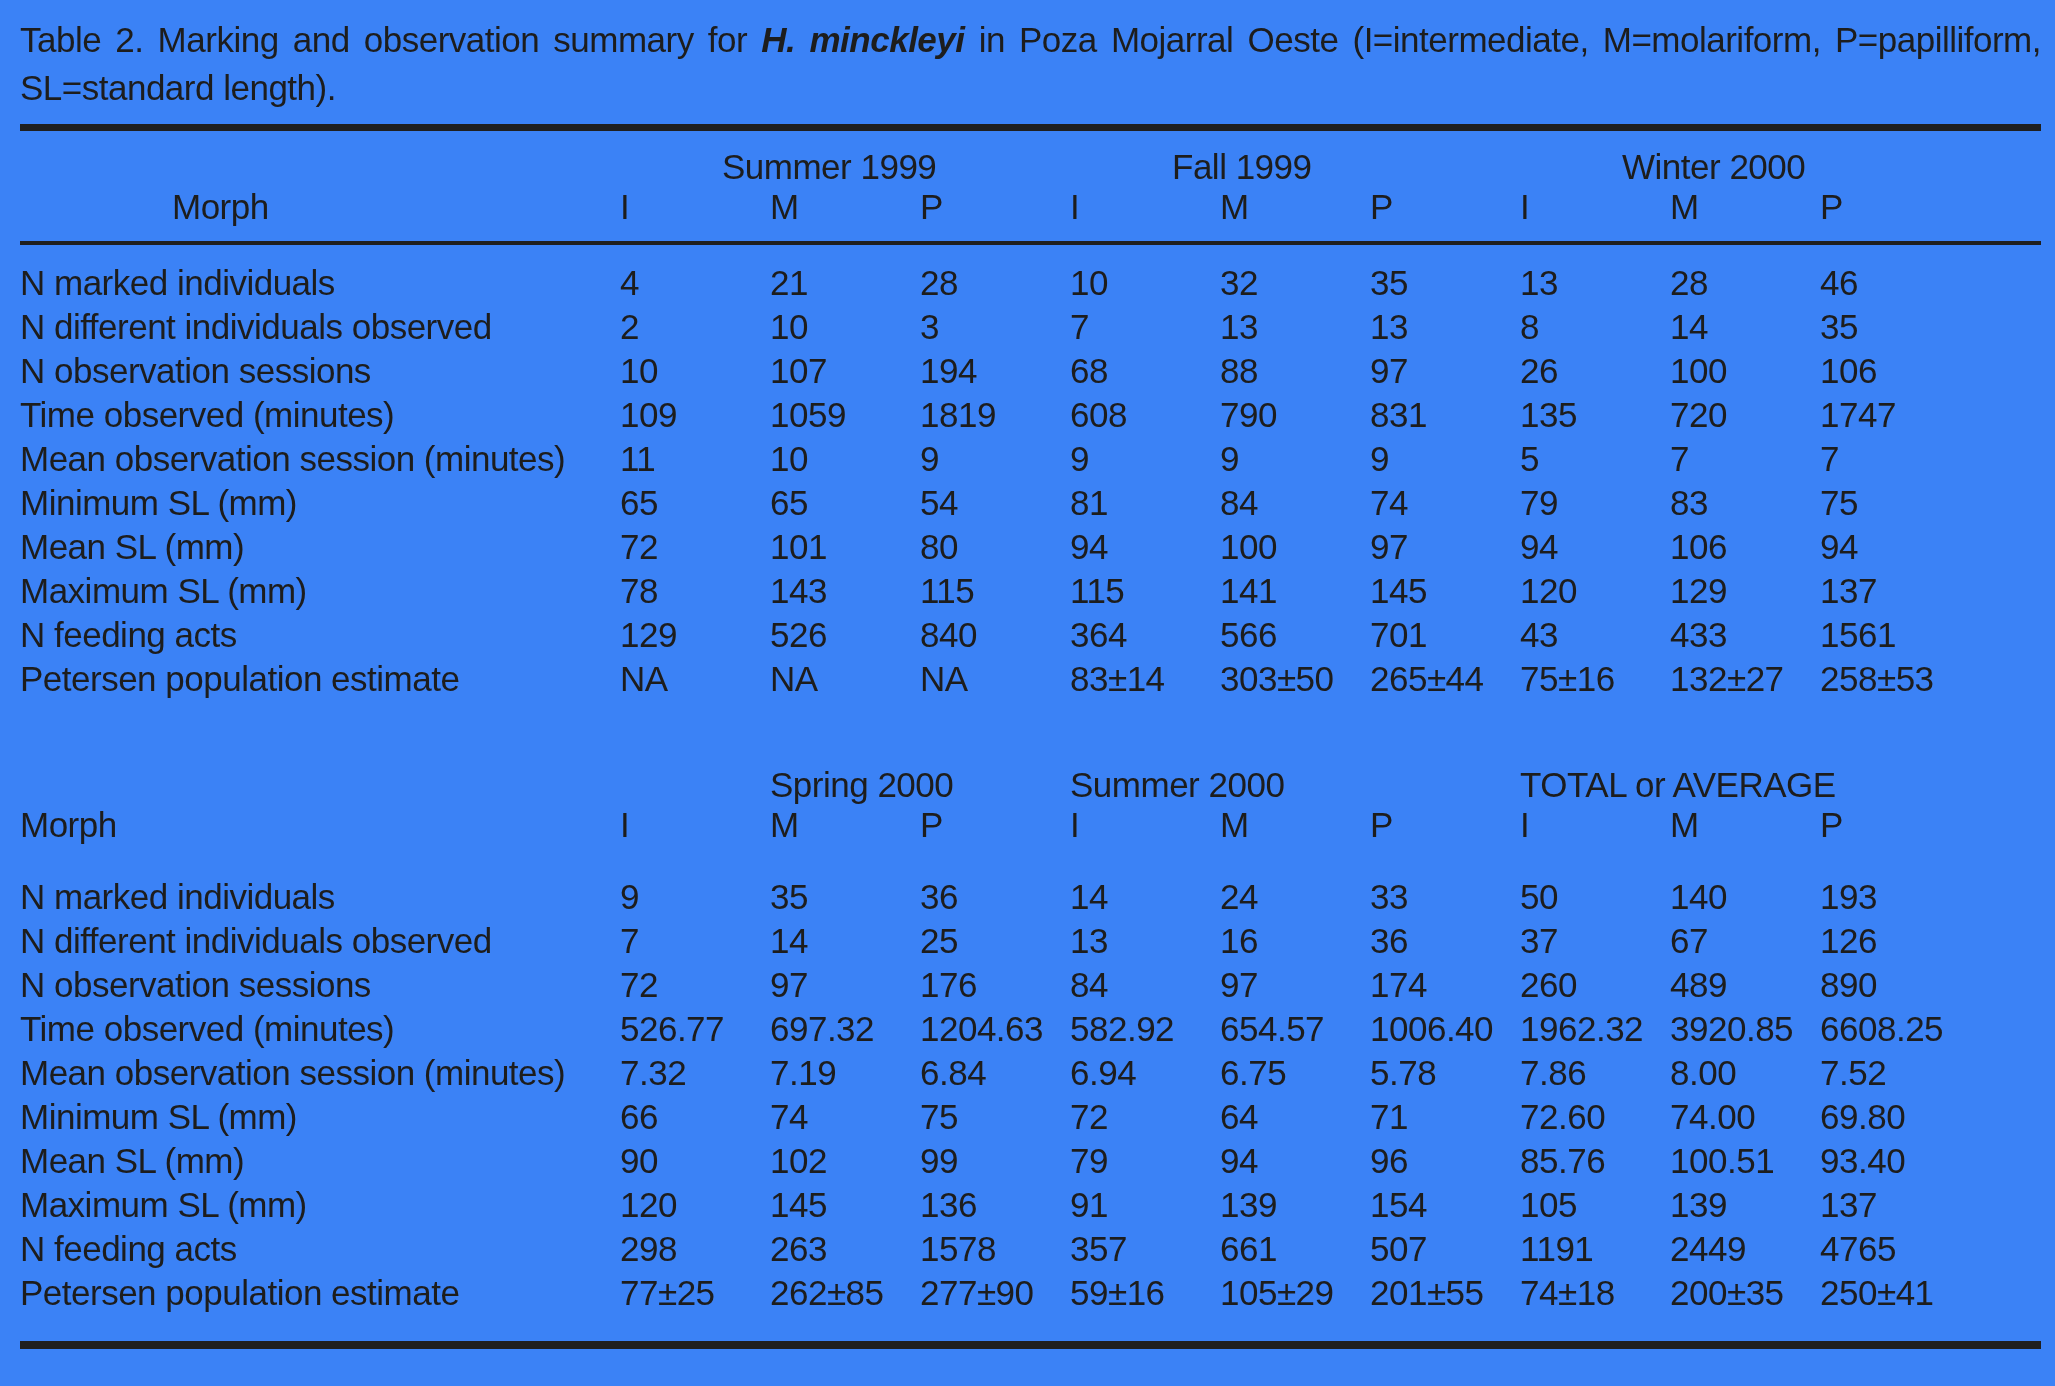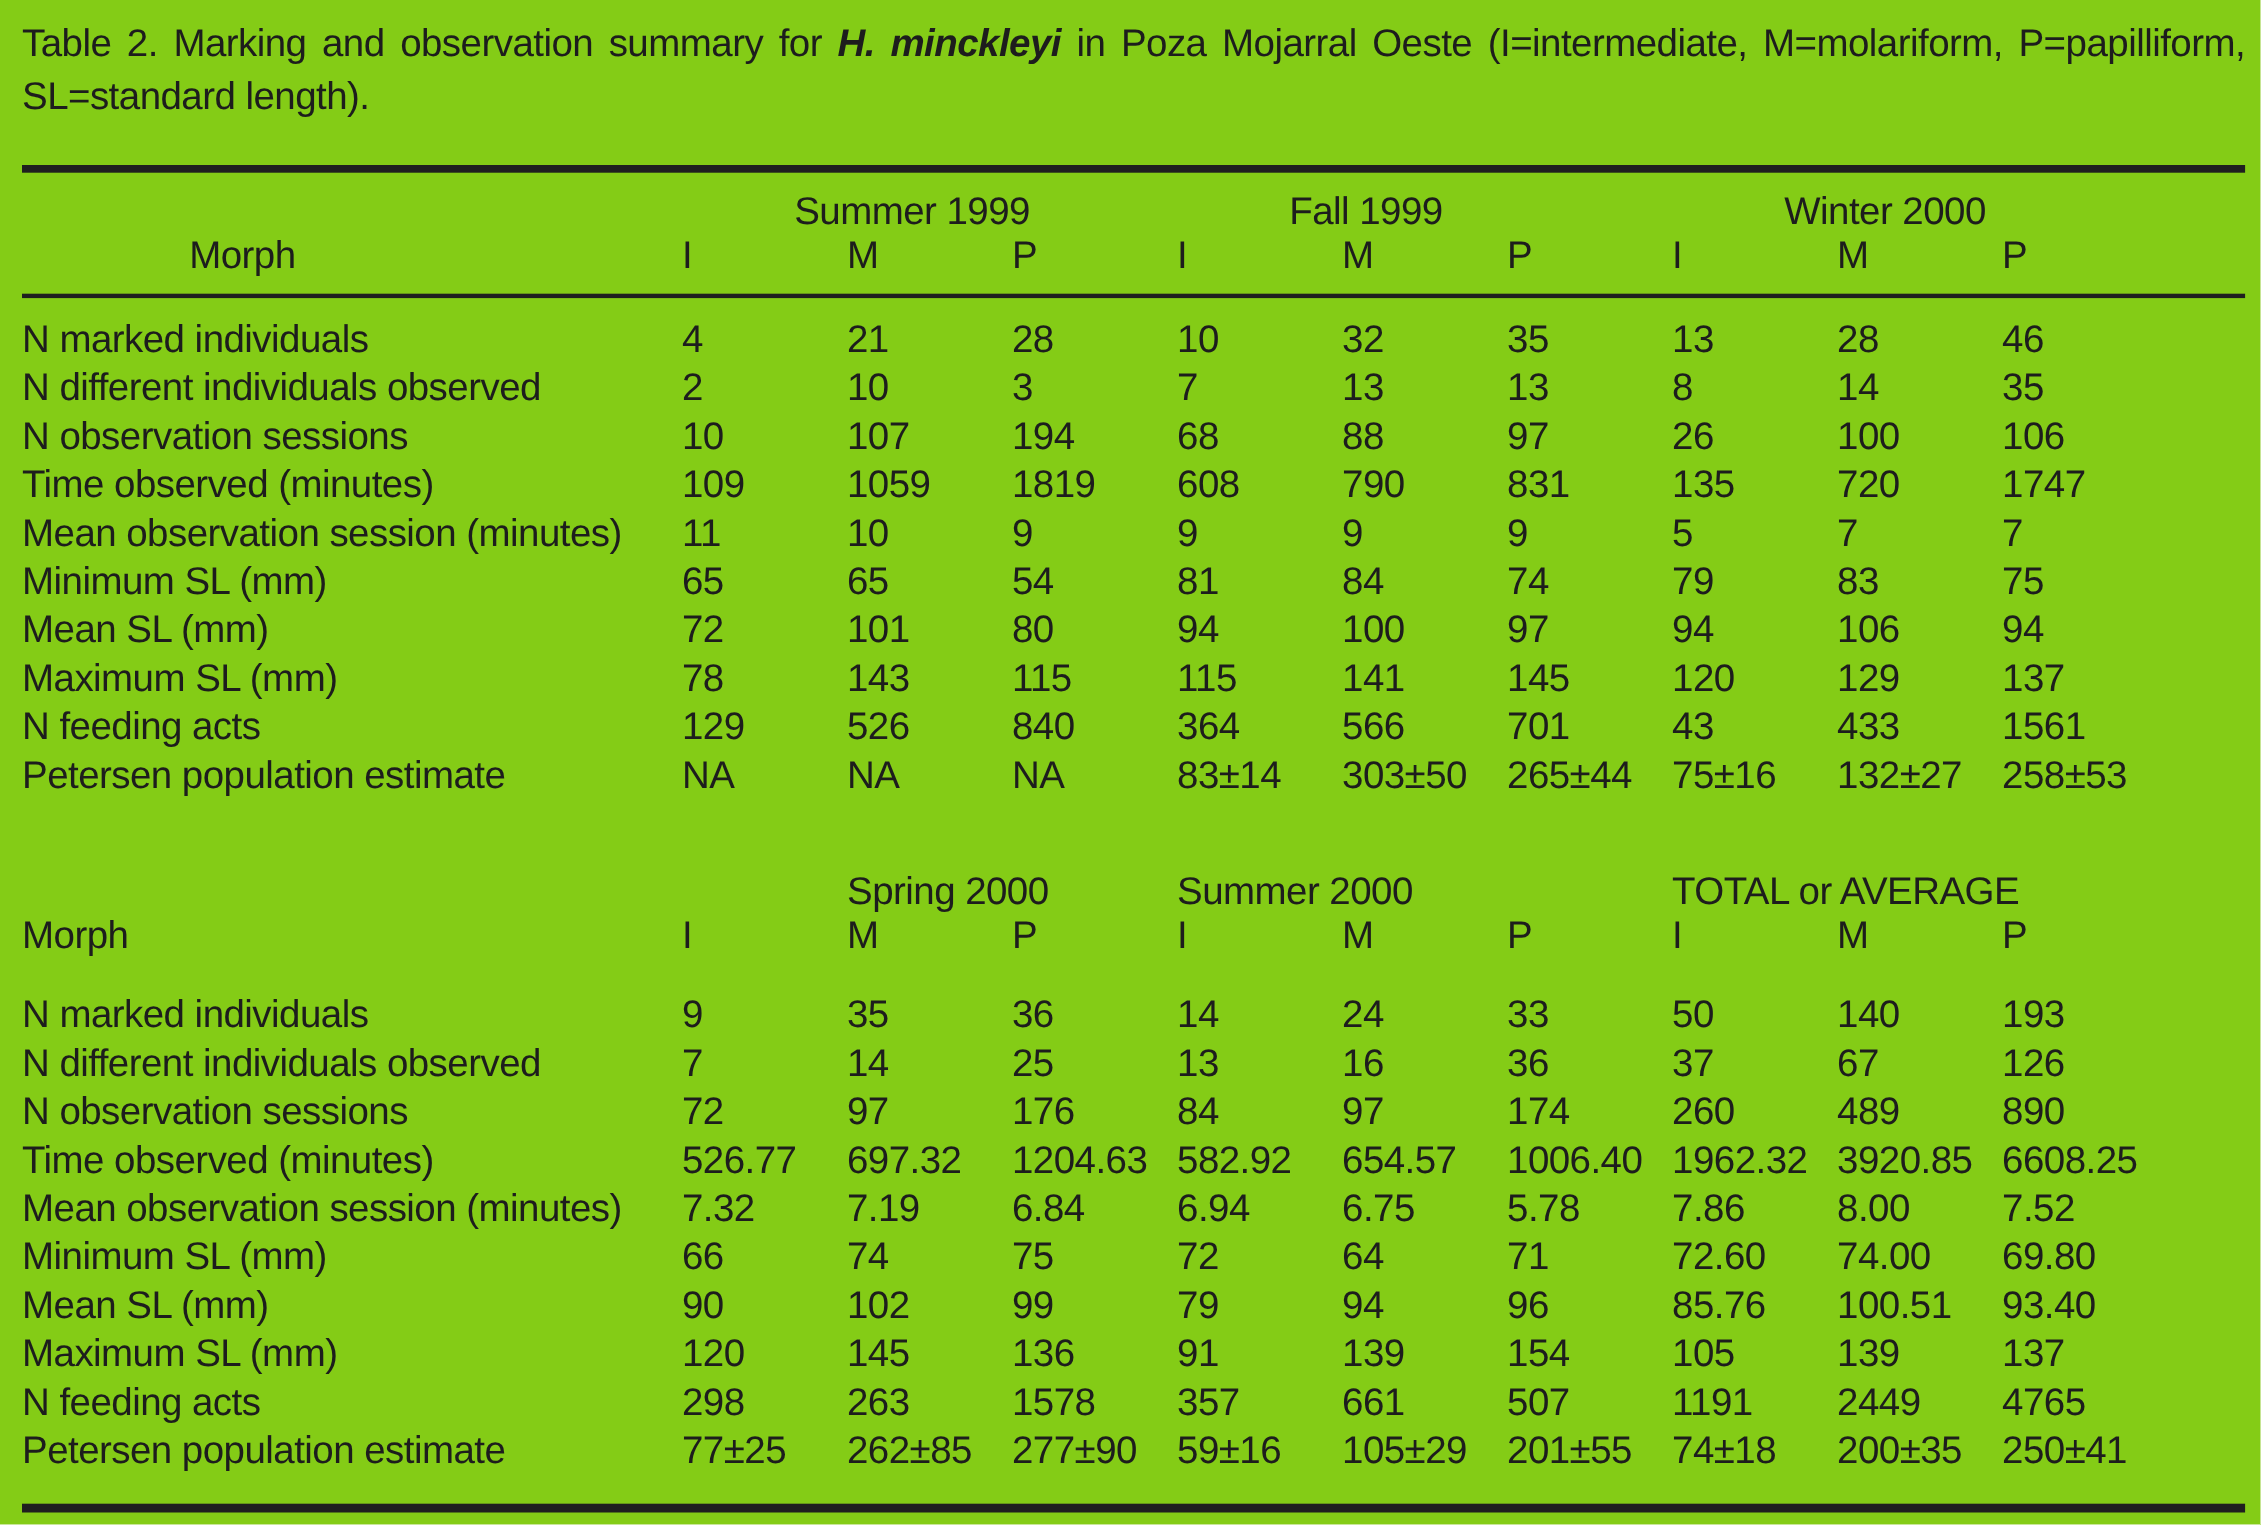--- a/index.html
+++ b/index.html
@@ -5,21 +5,21 @@
   html, body {
     margin: 0;
     padding: 0;
     background: #fafaf8;
   }
   .page {
     position: relative;
     width: 2055px;
     height: 1386px;
     box-sizing: border-box;
-    background: #84cc16;
+    background: #3b82f6;
     color: #1d1d1d;
     font-family: "Liberation Sans", sans-serif;
     padding: 16px 14px 0 20px;
     overflow: hidden;
   }
   .caption {
     margin: 0;
     font-size: 35px;
     line-height: 48px;
     letter-spacing: -0.5px;
@@ -27,21 +27,21 @@
     color: #1d1d1d;
   }
   .caption .species {
     font-weight: bold;
     font-style: italic;
   }
   table.datatable {
     width: 100%;
     table-layout: fixed;
     border-collapse: collapse;
-    margin-top: 38px;
+    margin-top: 12px;
     border-top: 7px solid #1f1f1f;
     border-bottom: 8px solid #1f1f1f;
   }
   col.c-label { width: 600px; }
   col.c-num   { width: 150px; }
   col.c-last  { width: auto; }
   td {
     padding: 0;
     font-size: 35px;
     letter-spacing: -0.5px;

